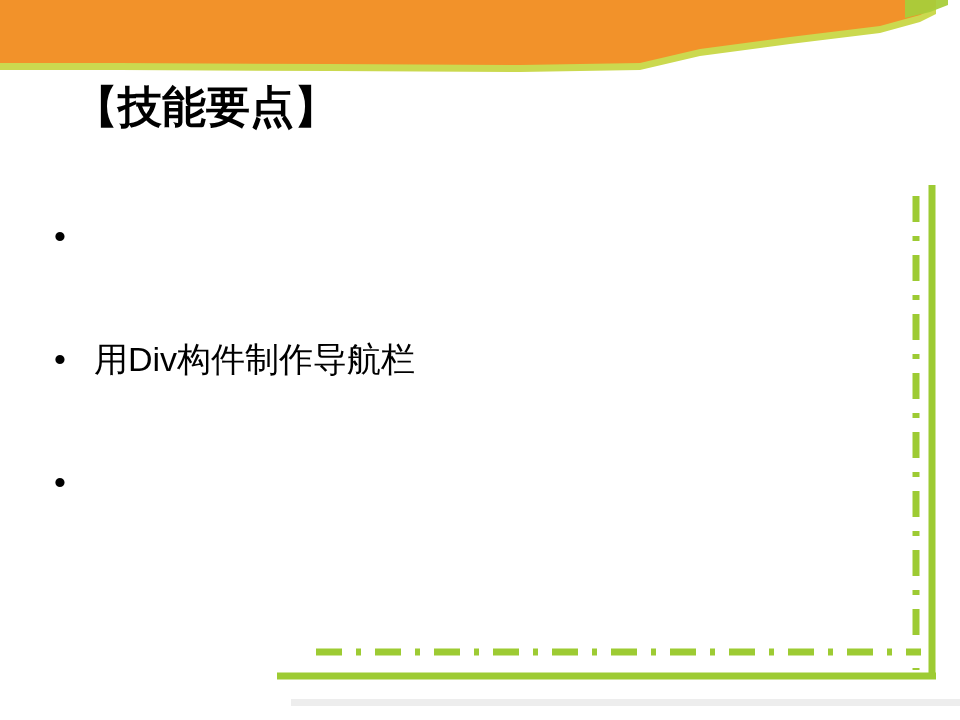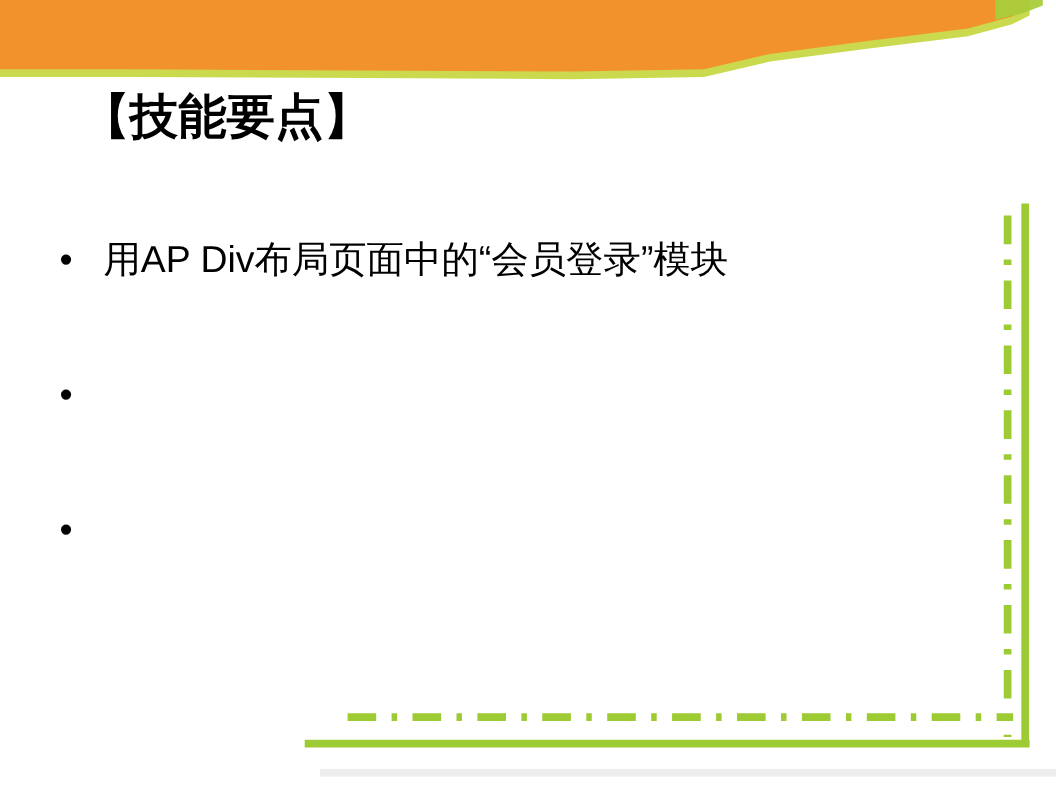--- a/index.html
+++ b/index.html
@@ -110,25 +110,25 @@
 
     <path d="M905,0 L948,0 L948,5 L930,12 L905,18 Z" fill="#A8CD3A" opacity="0.95"></path>
   </svg>
 
   <div id="slide-title">【技能要点】</div>
 
   <div id="bullet-list">
 
     <div class="bullet-row">
       <span class="bullet-marker">•</span>
-      <span class="bullet-text">用AP Div布局页面中的“会员登录”模块</span>
     </div>
 
     <div class="bullet-row">
       <span class="bullet-marker">•</span>
+      <span class="bullet-text">用Div构件制作导航栏</span>
     </div>
 
     <div class="bullet-row">
       <span class="bullet-marker">•</span>
     </div>
 
   </div>
 
   <svg id="deco-frame" viewBox="0 0 960 720" width="960" height="720">
 

